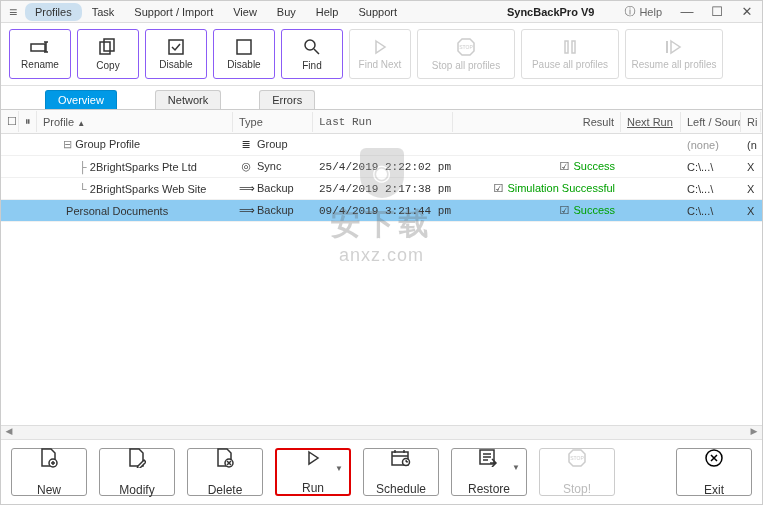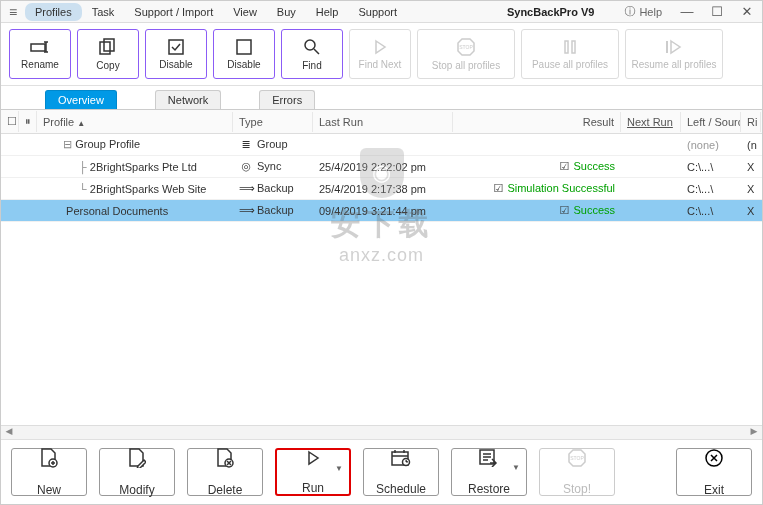--- a/index.html
+++ b/index.html
@@ -28,21 +28,21 @@
 .tab { padding: 3px 12px; border: 1px solid #ccc; border-bottom: none; background: #f0f0f0; font-size: 11px; border-radius: 3px 3px 0 0; margin-right: 2px; margin-left: 36px; }
 .tab.active { background: #0099e6; color: #fff; border-color: #0088cc; }
 
 
 .grid-head { display: flex; align-items: center; height: 24px; border-bottom: 1px solid #ddd; background: #fafafa; }
 .grid-head .cell { padding: 4px 6px; border-right: 1px solid #e8e8e8; color: #555; white-space: nowrap; overflow: hidden; }
 .check-col { width: 18px; text-align: center; }
 .pause-col { width: 18px; text-align: center; }
 .profile-col { width: 196px; }
 .type-col { width: 80px; }
-.lastrun-col { width: 140px; }
+.lastrun-col { width: 140px; font-family: Liberation Mono, monospace; }
 .result-col { width: 168px; text-align: right; }
 .nextrun-col { width: 60px; text-decoration: underline; }
 .left-col { width: 60px; }
 .ri-col { width: 20px; }
 
 
 .grid-body { flex: 1; overflow: hidden; position: relative; }
 .row { display: flex; align-items: center; height: 22px; border-bottom: 1px solid #f0f0f0; }
 .row .cell { padding: 3px 6px; white-space: nowrap; overflow: hidden; }
 .row.selected { background: #8dcbf2; }

